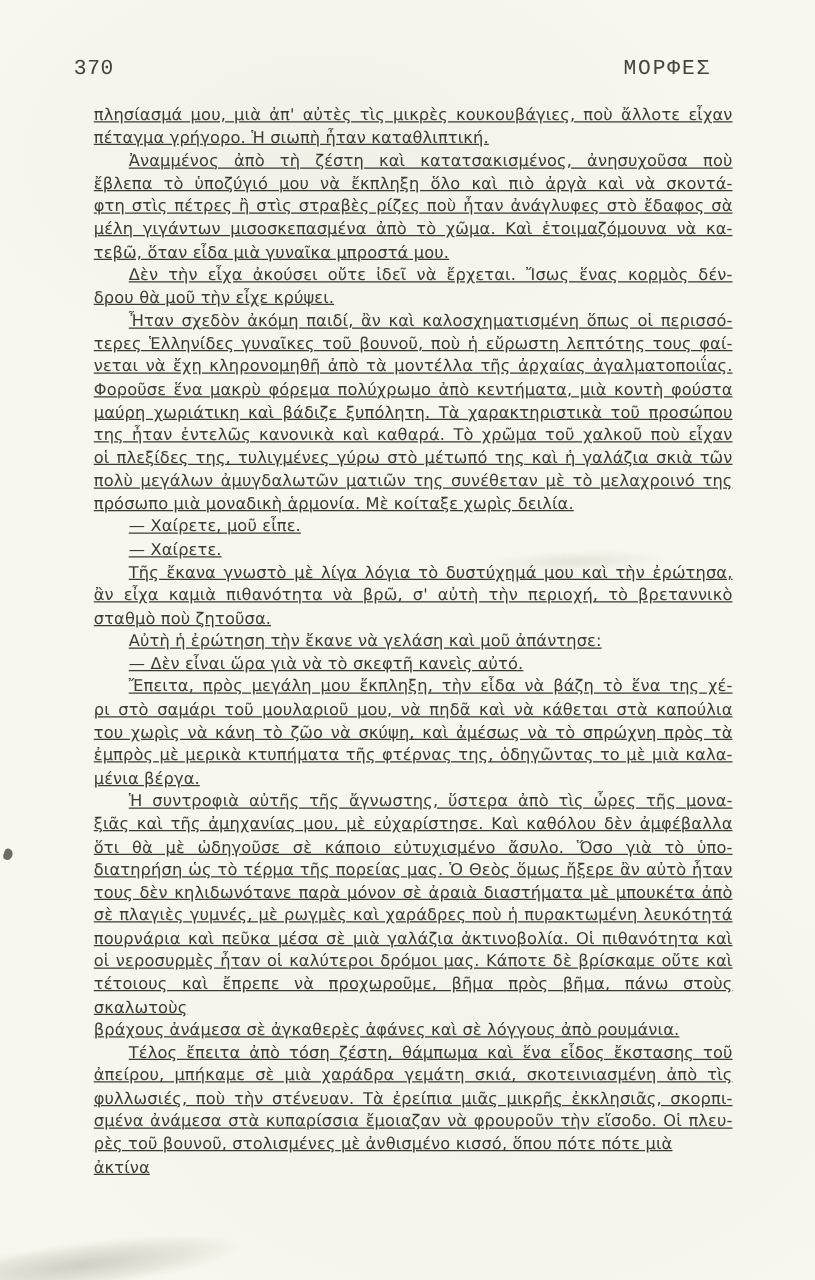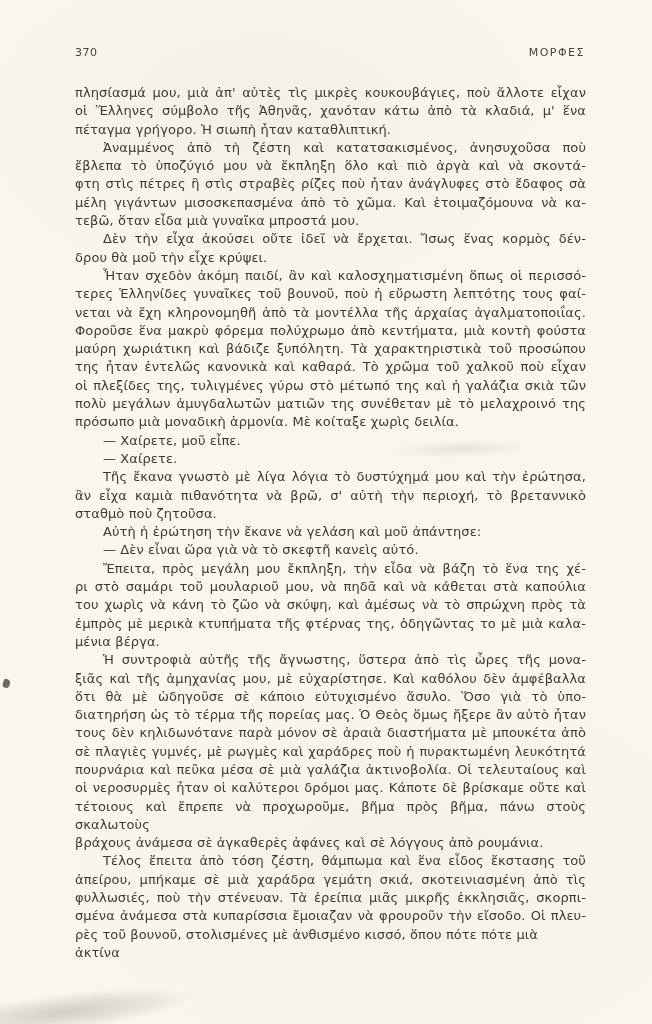--- a/index.html
+++ b/index.html
@@ -22,43 +22,45 @@
     content: "";
     position: absolute;
     inset: 0;
     background:
       radial-gradient(ellipse 420px 260px at 40% 12%, rgba(185,180,160,0.10), transparent 70%),
       radial-gradient(ellipse 500px 300px at 60% 85%, rgba(185,180,160,0.08), transparent 70%);
     pointer-events: none;
   }
   .header-row {
     position: absolute;
-    left: 75px;
+    left: 59px;
     top: 46px;
     width: 510px;
     display: flex;
     justify-content: space-between;
-    font-size: 11px;
+    font-size: 17px;
     letter-spacing: 0.5px;
     color: #46433b;
+    font-family: Liberation Mono, monospace;
   }
   .running-title { letter-spacing: 1.5px; margin-left: 22px; }
   .text-body {
     position: absolute;
     left: 75px;
     top: 84px;
     width: 511px;
     font-size: 13px;
     line-height: 18.3px;
     letter-spacing: 0.1px;
     color: #3d3a33;
   }
   .line {
     white-space: normal;
     text-align: left;
+    text-decoration: underline;
   }
   .line.just {
     text-align: justify;
     text-align-last: justify;
   }
   .line.indent {
     padding-left: 28px;
   }
   .line.just.indent {
     
@@ -104,21 +106,20 @@
 
 <div class="page">
 
   <div class="header-row">
     <span>370</span>
     <span class="running-title">ΜΟΡΦΕΣ</span>
   </div>
 
   <div class="text-body" id="text-body">
       <div class="line just">πλησίασμά μου, μιὰ ἀπ' αὐτὲς τὶς μικρὲς κουκουβάγιες, ποὺ ἄλλοτε εἶχαν</div>
-      <div class="line just">οἱ Ἕλληνες σύμβολο τῆς Ἀθηνᾶς, χανόταν κάτω ἀπὸ τὰ κλαδιά, μ' ἕνα</div>
       <div class="line">πέταγμα γρήγορο. Ἡ σιωπὴ ἦταν καταθλιπτική.</div>
       <div class="line just indent">Ἀναμμένος ἀπὸ τὴ ζέστη καὶ κατατσακισμένος, ἀνησυχοῦσα ποὺ</div>
       <div class="line just">ἔβλεπα τὸ ὑποζύγιό μου νὰ ἔκπληξη ὅλο καὶ πιὸ ἀργὰ καὶ νὰ σκοντά-</div>
       <div class="line just">φτη στὶς πέτρες ἢ στὶς στραβὲς ρίζες ποὺ ἦταν ἀνάγλυφες στὸ ἔδαφος σὰ</div>
       <div class="line just">μέλη γιγάντων μισοσκεπασμένα ἀπὸ τὸ χῶμα. Καὶ ἑτοιμαζόμουνα νὰ κα-</div>
       <div class="line">τεβῶ, ὅταν εἶδα μιὰ γυναῖκα μπροστά μου.</div>
       <div class="line just indent">Δὲν τὴν εἶχα ἀκούσει οὔτε ἰδεῖ νὰ ἔρχεται. Ἴσως ἕνας κορμὸς δέν-</div>
       <div class="line">δρου θὰ μοῦ τὴν εἶχε κρύψει.</div>
       <div class="line just indent">Ἦταν σχεδὸν ἀκόμη παιδί, ἂν καὶ καλοσχηματισμένη ὅπως οἱ περισσό-</div>
       <div class="line just">τερες Ἑλληνίδες γυναῖκες τοῦ βουνοῦ, ποὺ ἡ εὔρωστη λεπτότης τους φαί-</div>
@@ -140,21 +141,21 @@
       <div class="line just">ρι στὸ σαμάρι τοῦ μουλαριοῦ μου, νὰ πηδᾶ καὶ νὰ κάθεται στὰ καπούλια</div>
       <div class="line just">του χωρὶς νὰ κάνη τὸ ζῶο νὰ σκύψη, καὶ ἀμέσως νὰ τὸ σπρώχνη πρὸς τὰ</div>
       <div class="line just">ἐμπρὸς μὲ μερικὰ κτυπήματα τῆς φτέρνας της, ὁδηγῶντας το μὲ μιὰ καλα-</div>
       <div class="line">μένια βέργα.</div>
       <div class="line just indent">Ἡ συντροφιὰ αὐτῆς τῆς ἄγνωστης, ὕστερα ἀπὸ τὶς ὧρες τῆς μονα-</div>
       <div class="line just">ξιᾶς καὶ τῆς ἀμηχανίας μου, μὲ εὐχαρίστησε. Καὶ καθόλου δὲν ἀμφέβαλλα</div>
       <div class="line just">ὅτι θὰ μὲ ὡδηγοῦσε σὲ κάποιο εὐτυχισμένο ἄσυλο. Ὅσο γιὰ τὸ ὑπο-</div>
       <div class="line just">διατηρήση ὡς τὸ τέρμα τῆς πορείας μας. Ὁ Θεὸς ὅμως ἤξερε ἂν αὐτὸ ἦταν</div>
       <div class="line just">τους δὲν κηλιδωνότανε παρὰ μόνον σὲ ἀραιὰ διαστήματα μὲ μπουκέτα ἀπὸ</div>
       <div class="line just">σὲ πλαγιὲς γυμνές, μὲ ρωγμὲς καὶ χαράδρες ποὺ ἡ πυρακτωμένη λευκότητά</div>
-      <div class="line just">πουρνάρια καὶ πεῦκα μέσα σὲ μιὰ γαλάζια ἀκτινοβολία. Οἱ τελευταίους καὶ</div>
+      <div class="line just">πουρνάρια καὶ πεῦκα μέσα σὲ μιὰ γαλάζια ἀκτινοβολία. Οἱ πιθανότητα καὶ</div>
       <div class="line just">οἱ νεροσυρμὲς ἦταν οἱ καλύτεροι δρόμοι μας. Κάποτε δὲ βρίσκαμε οὔτε καὶ</div>
       <div class="line just">τέτοιους καὶ ἔπρεπε νὰ προχωροῦμε, βῆμα πρὸς βῆμα, πάνω στοὺς σκαλωτοὺς</div>
       <div class="line">βράχους ἀνάμεσα σὲ ἀγκαθερὲς ἀφάνες καὶ σὲ λόγγους ἀπὸ ρουμάνια.</div>
       <div class="line just indent">Τέλος ἔπειτα ἀπὸ τόση ζέστη, θάμπωμα καὶ ἕνα εἶδος ἔκστασης τοῦ</div>
       <div class="line just">ἀπείρου, μπήκαμε σὲ μιὰ χαράδρα γεμάτη σκιά, σκοτεινιασμένη ἀπὸ τὶς</div>
       <div class="line just">φυλλωσιές, ποὺ τὴν στένευαν. Τὰ ἐρείπια μιᾶς μικρῆς ἐκκλησιᾶς, σκορπι-</div>
       <div class="line just">σμένα ἀνάμεσα στὰ κυπαρίσσια ἔμοιαζαν νὰ φρουροῦν τὴν εἴσοδο. Οἱ πλευ-</div>
       <div class="line">ρὲς τοῦ βουνοῦ, στολισμένες μὲ ἀνθισμένο κισσό, ὅπου πότε πότε μιὰ ἀκτίνα</div>
     </div>
 

